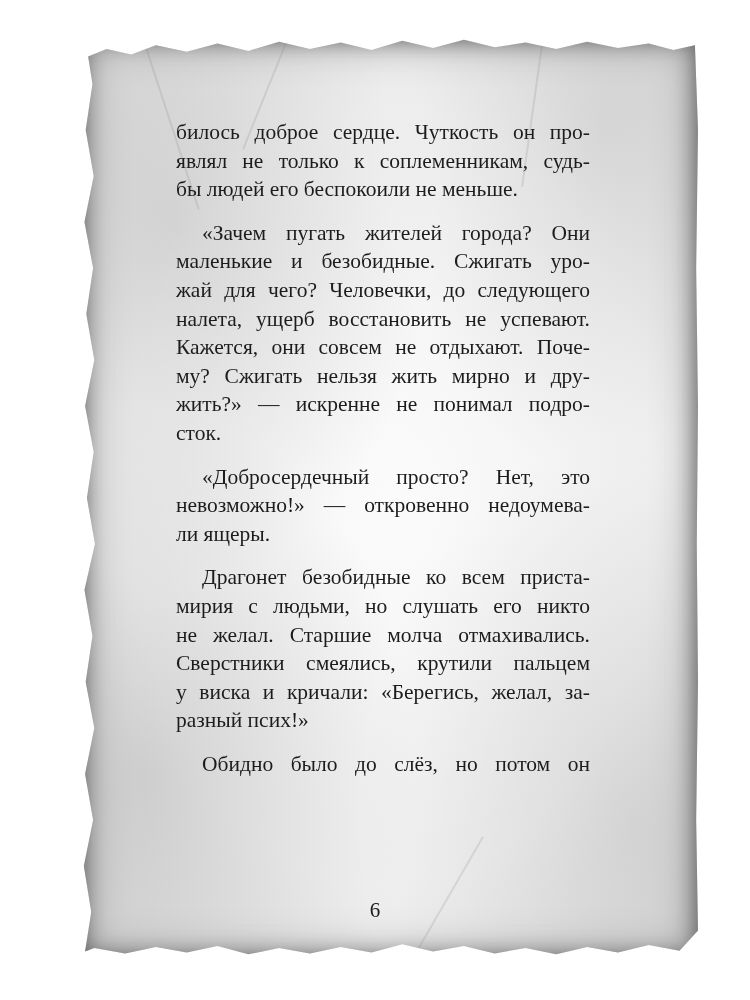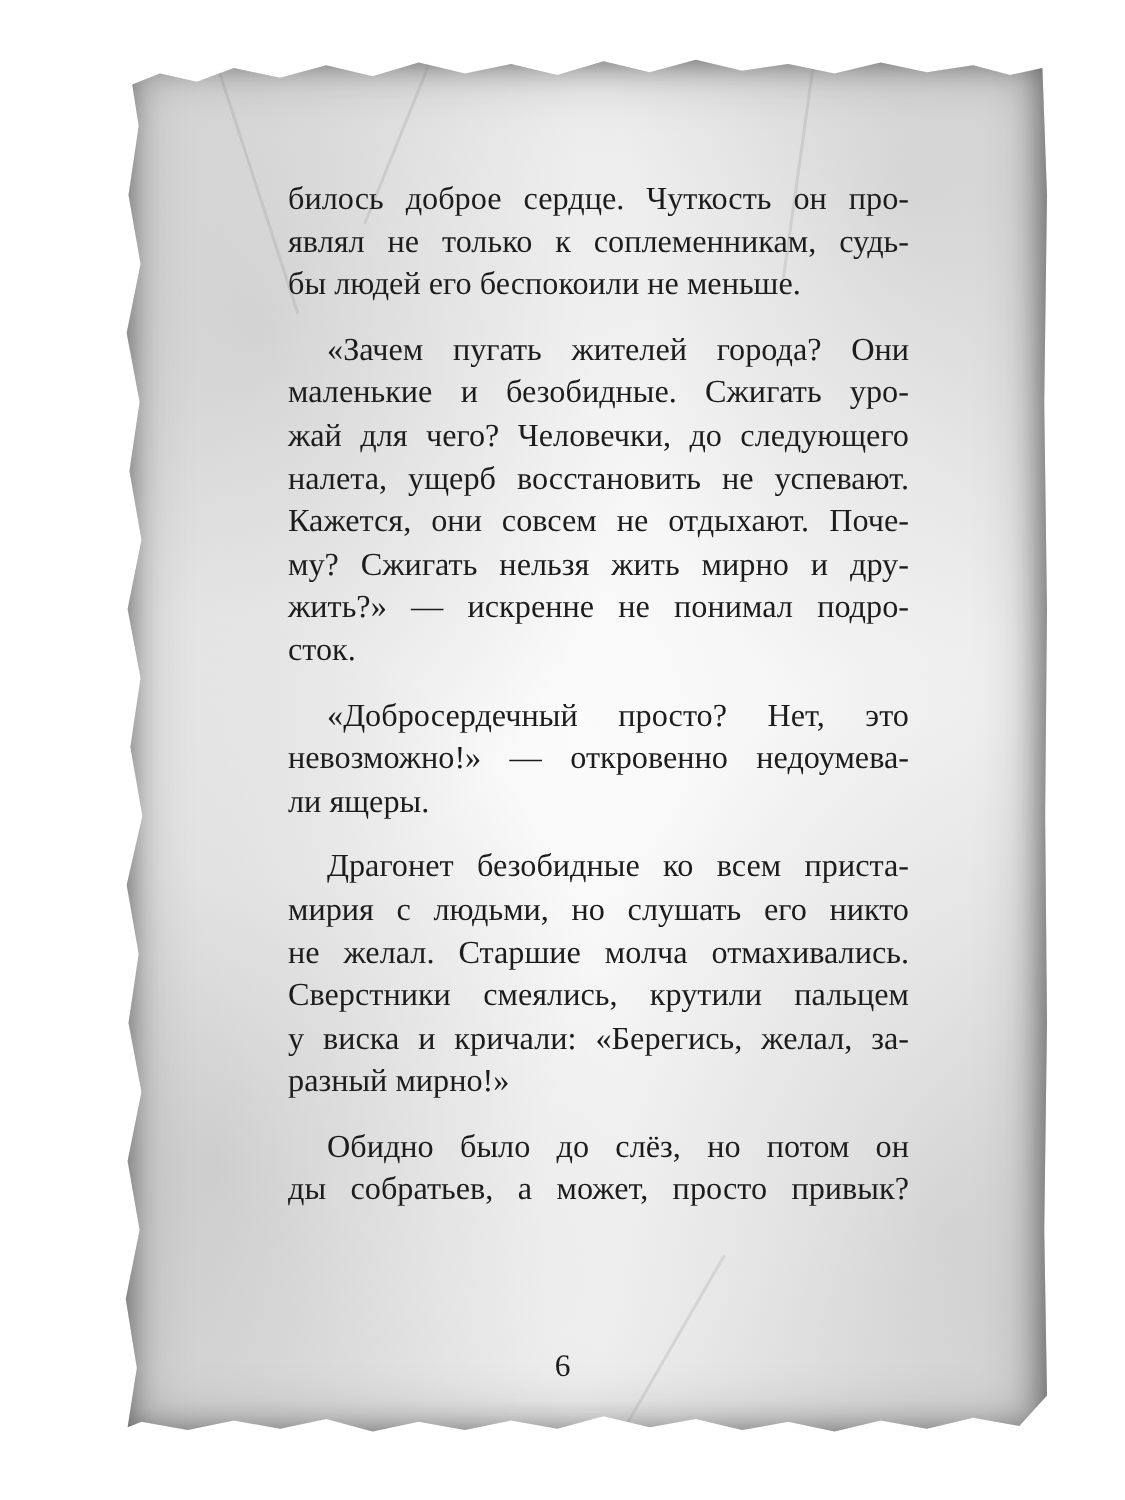--- a/index.html
+++ b/index.html
@@ -46,21 +46,21 @@
       box-shadow: inset 0 0 18px 4px rgba(40,40,40,0.45);
       pointer-events: none;
     }
     .crease {
       position: absolute;
       background: rgba(120,120,120,0.18);
       pointer-events: none;
     }
     .page-text {
       position: absolute;
-      left: 192px;
+      left: 176px;
       top: 118px;
       width: 414px;
       font-family: "Liberation Serif", "DejaVu Serif", serif;
       font-size: 21.5px;
       line-height: 28.6px;
       color: #1c1c1c;
       text-align: justify;
     }
     .para {
       margin: 0 0 15px 0;
@@ -120,21 +120,20 @@
     <span class="line indent">«Добросердечный просто? Нет, это</span>
     <span class="line">невозможно!» — откровенно недоумева-</span>
     <span class="line last">ли ящеры.</span>
   </div>
   <div class="para">
     <span class="line indent">Драгонет безобидные ко всем приста-</span>
     <span class="line">мирия с людьми, но слушать его никто</span>
     <span class="line">не желал. Старшие молча отмахивались.</span>
     <span class="line">Сверстники смеялись, крутили пальцем</span>
     <span class="line">у виска и кричали: «Берегись, желал, за-</span>
-    <span class="line last">разный мирно!»</span>
+    <span class="line last">разный псих!»</span>
   </div>
   <div class="para">
     <span class="line indent">Обидно было до слёз, но потом он</span>
-    <span class="line">ды собратьев, а может, просто привык?</span>
   </div>
 </div>
 
 <div class="page-number">6</div>
 
 </body></html>

